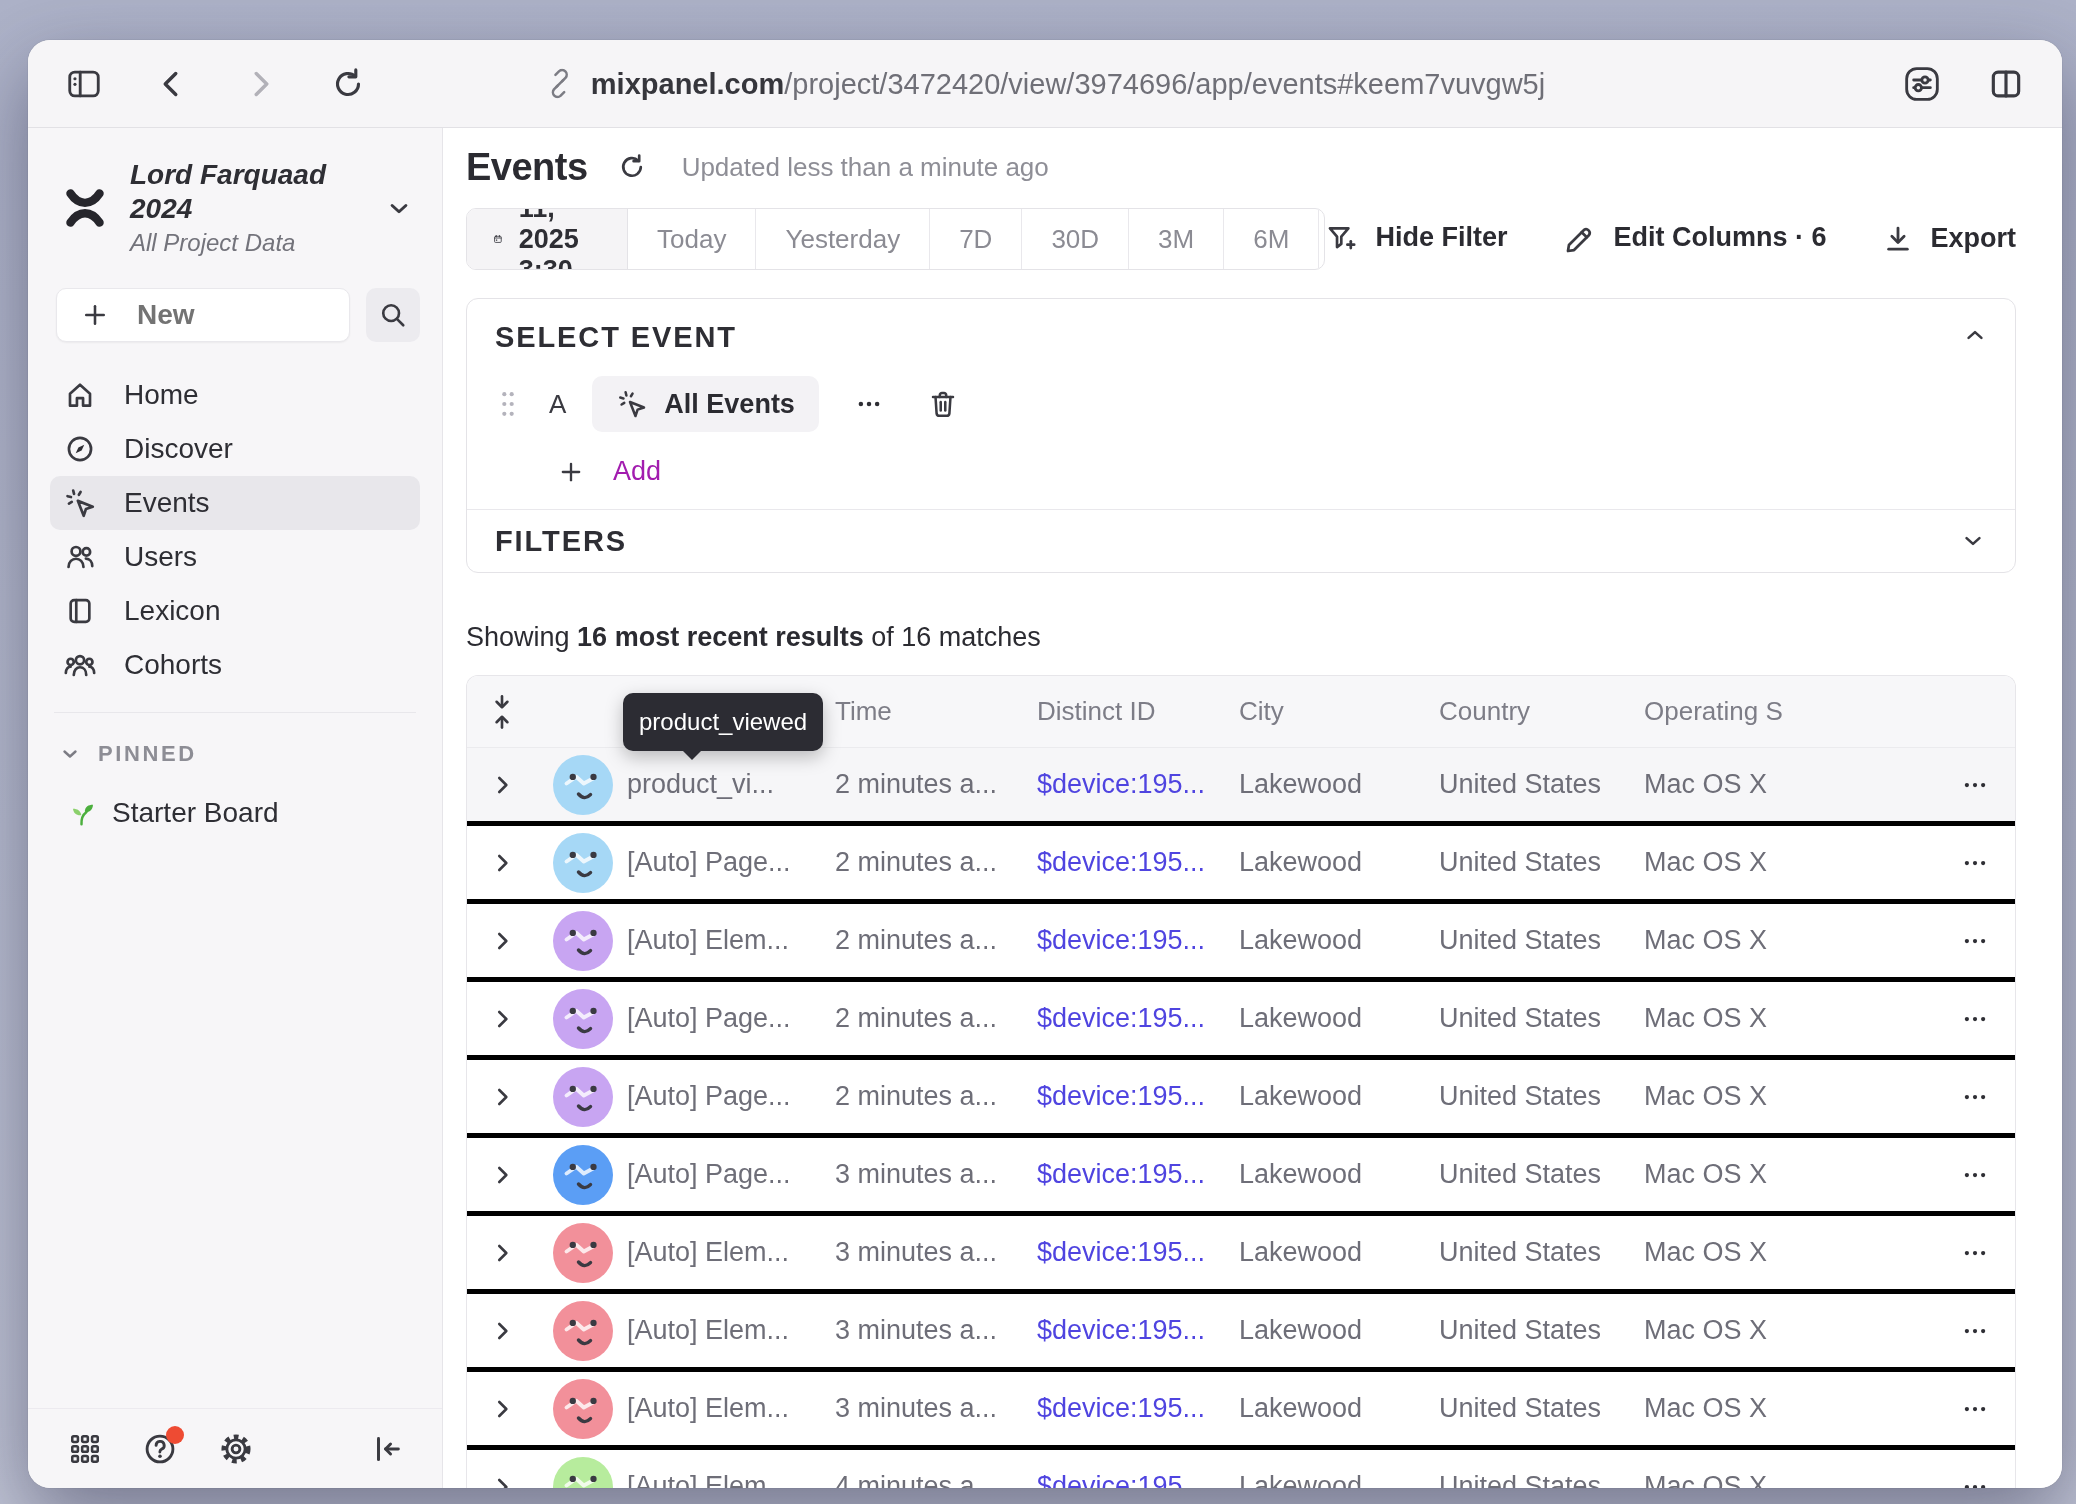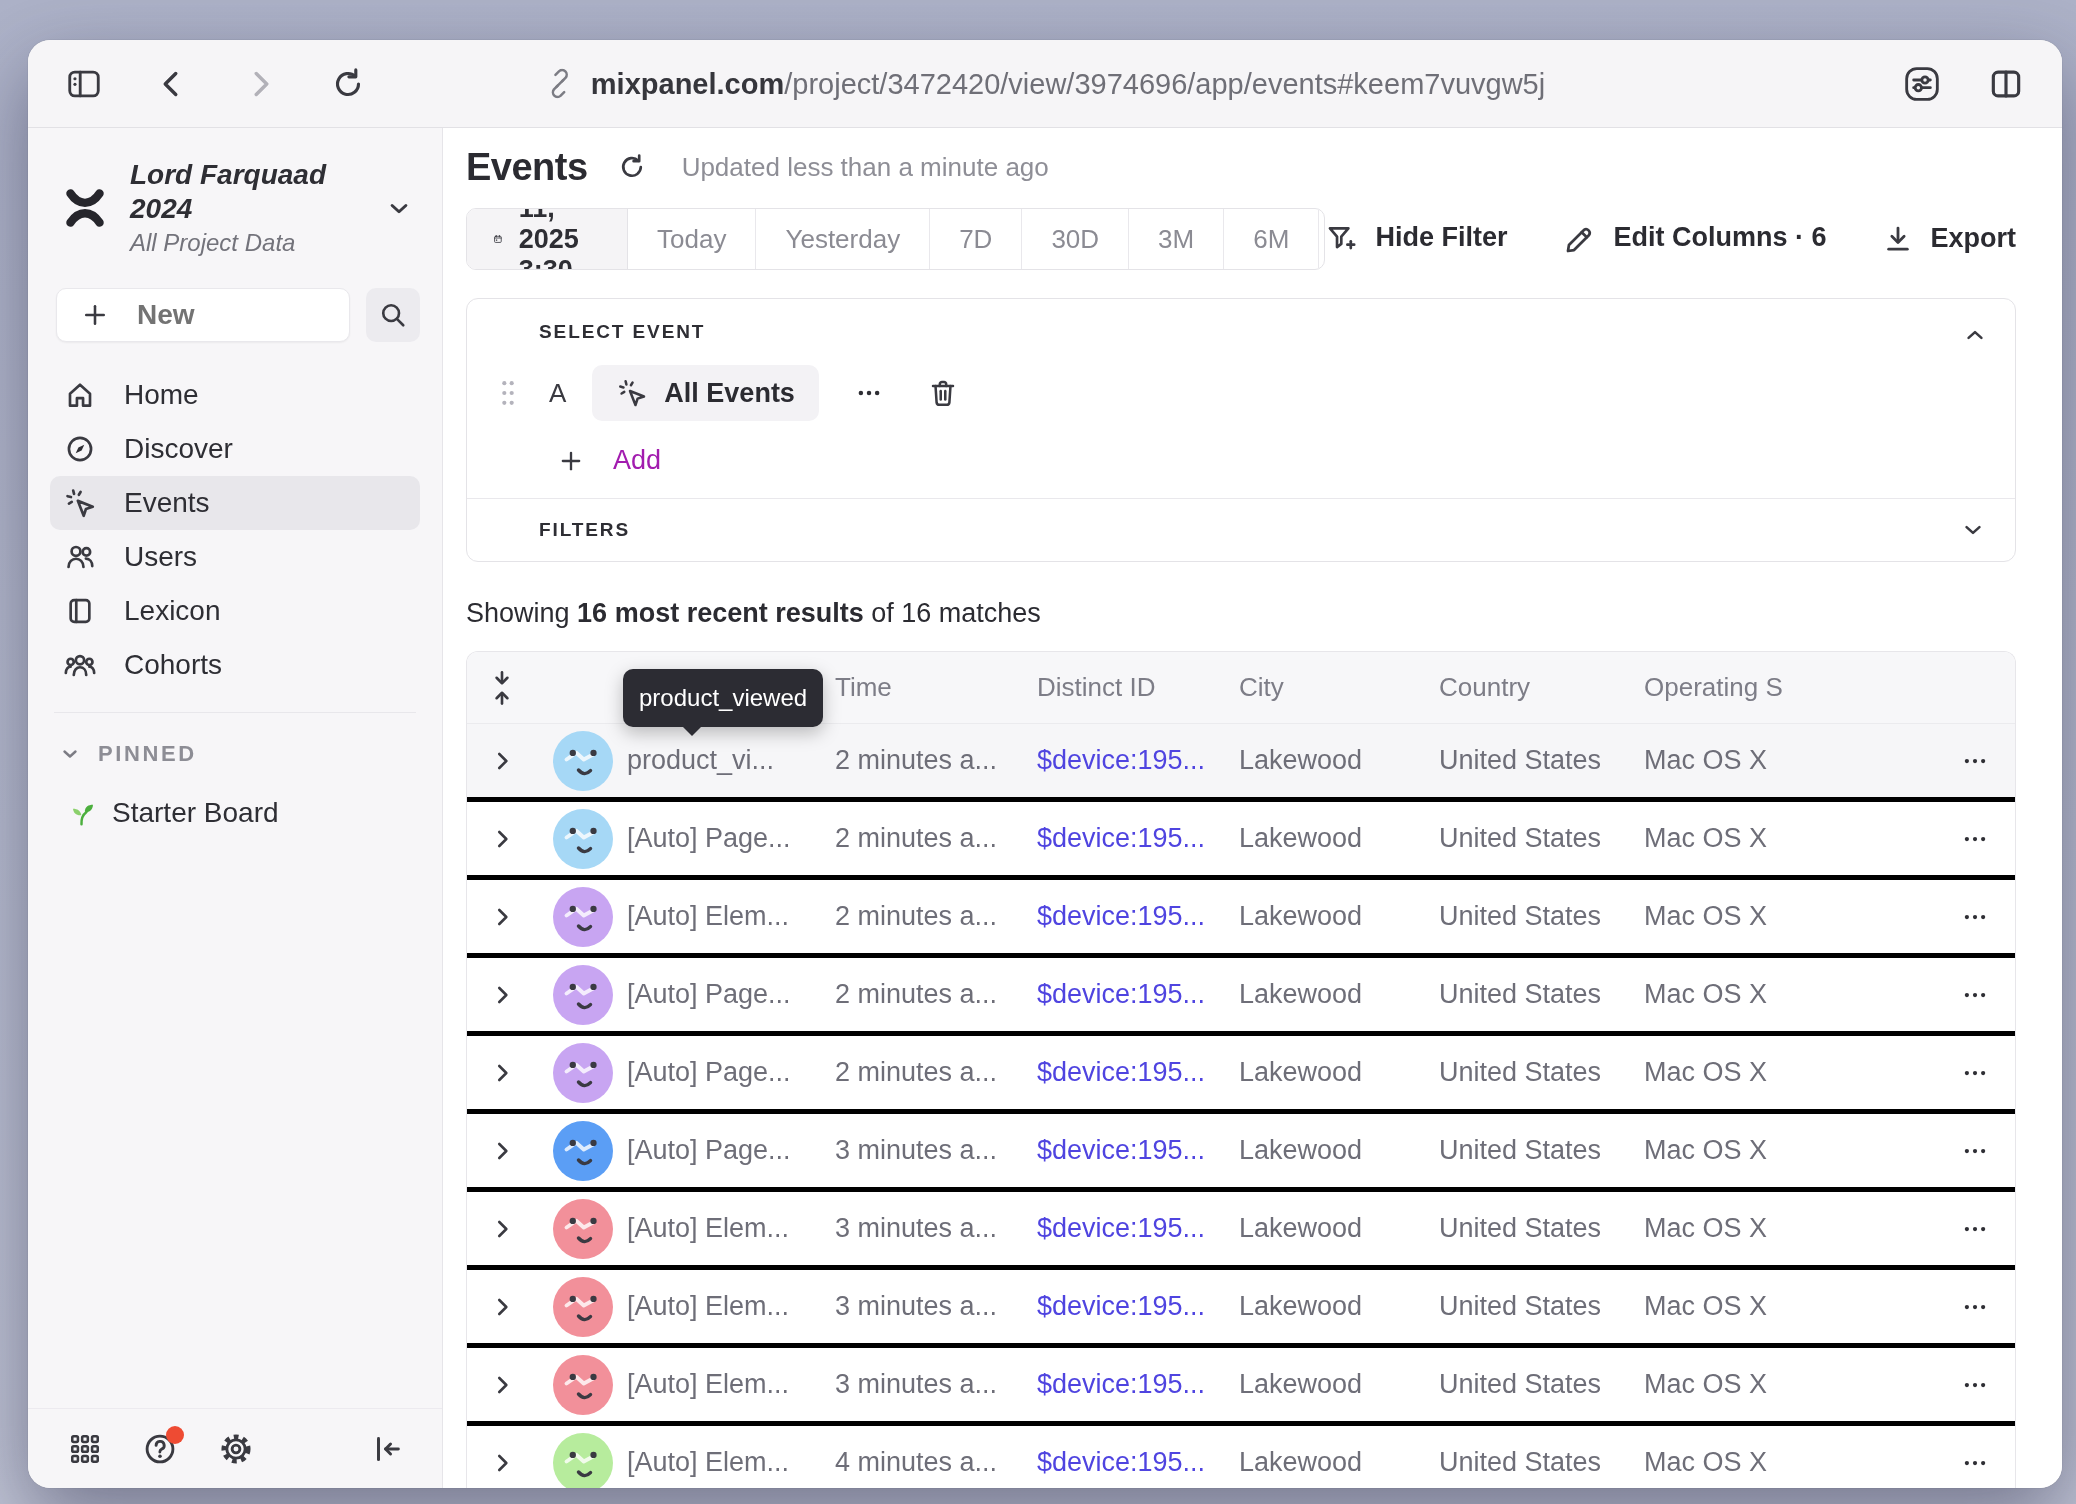--- a/index.html
+++ b/index.html
@@ -83,34 +83,34 @@
     font-size:26px; color:#8b8b93; cursor:pointer; }
   .seg-item:last-child { border-right:none; }
 
   .actions { margin-left:auto; display:flex; align-items:center; gap:56px; }
   .action { display:flex; align-items:flex-start; gap:16px; font-size:27px; font-weight:600;
     color:#2b2b31; cursor:pointer; white-space:nowrap; }
 
   
   .qcard { margin-top:28px; border:1px solid #e4e3e7; border-radius:12px; position:relative; }
   .qs1 { padding:22px 28px 18px; position:relative; }
-  .qlabel { font-size:19px; font-weight:700; letter-spacing:1.9px; color:#2e2e34;margin-left:44px; }
+  .qlabel { font-size:29px; font-weight:700; letter-spacing:1.9px; color:#2e2e34; }
   .q-collapse { position:absolute; top:22px; right:26px; cursor:pointer; }
   .clause { display:flex; align-items:center; gap:26px; margin-top:22px; padding-left:4px; }
   .letter { font-size:26px; color:#3a3a41; margin-left:6px; }
   .chip { display:flex; align-items:center; gap:16px; background:#f3f2f5; border-radius:10px;
     height:56px; padding:0 24px; font-size:27px; font-weight:600; color:#2b2b31; cursor:pointer; }
   .icon-btn { display:grid; place-items:center; width:48px; height:48px; cursor:pointer; }
   .add-row { display:flex; align-items:center; gap:28px; margin:24px 0 4px 62px;
     font-size:27px; font-weight:500; color:#a21caf; cursor:pointer; }
   .qdivider { height:1px; background:#e9e8ec; }
   .qs2 { height:62px; display:flex; align-items:center; justify-content:space-between; padding:0 28px; cursor:pointer; }
 
   
-  .showing { margin-top:36px; font-size:27px; color:#2b2b31; }
+  .showing { margin-top:49px; font-size:27px; color:#2b2b31; }
   .showing b { font-weight:700; }
 
   
   .tablewrap { position:relative; margin-top:22px; }
   .table { border:1px solid #e7e6ea; border-bottom:none; border-radius:12px 12px 0 0; overflow:hidden; }
   .tgrid { display:grid; grid-template-columns:70px 90px 208px 202px 202px 200px 205px 230px 1fr; align-items:center; }
   .thead { height:72px; background:#f7f7f9; border-bottom:1px solid #ebebee;
     font-size:26px; color:#7d7d87; }
   .trow { height:78px; background:#fff; border-bottom:5px solid #000000; font-size:27px; color:#6e6e78; }
   .trow.hl { background:#f6f6f8; }

